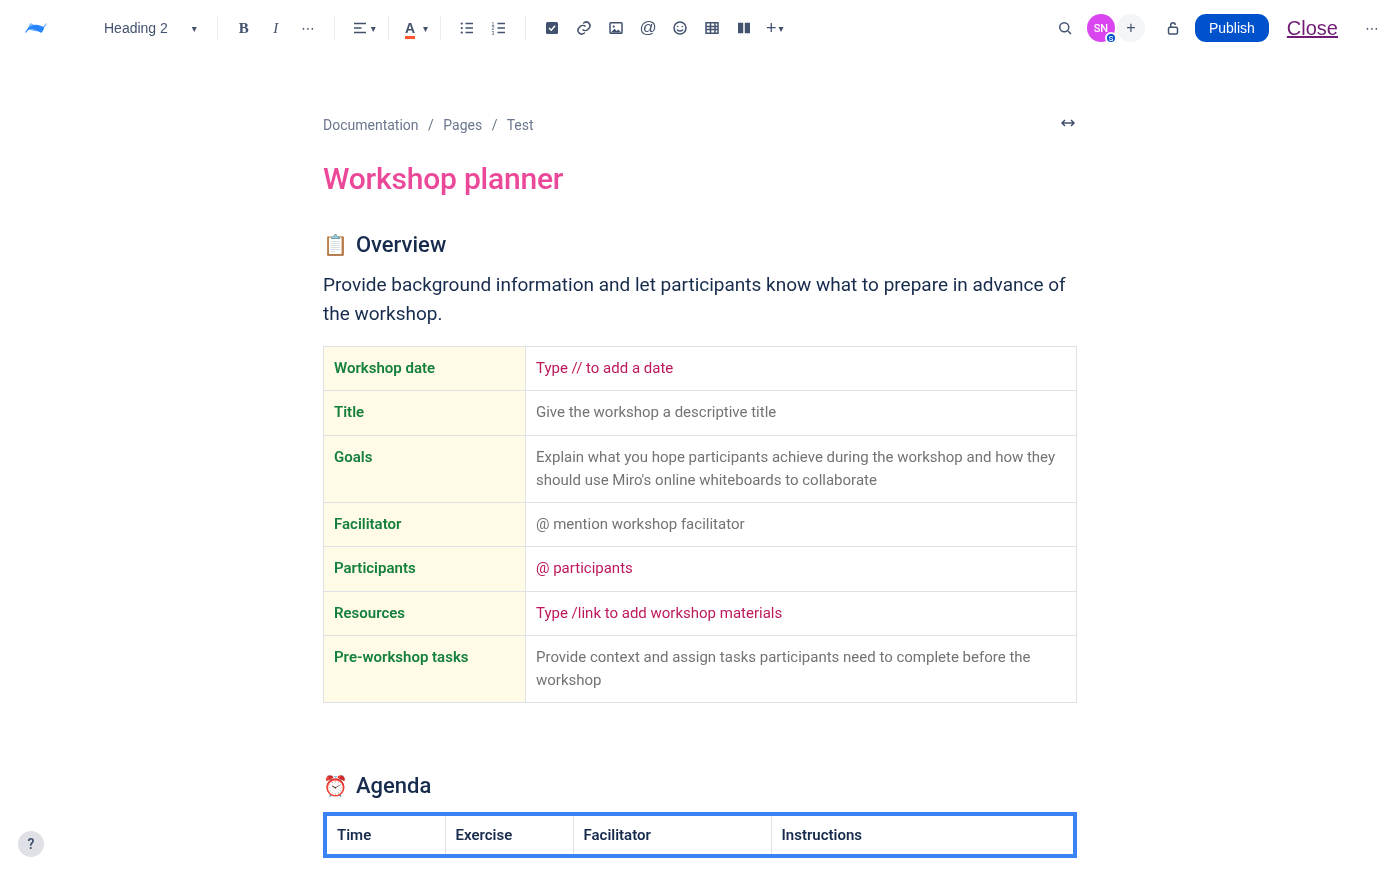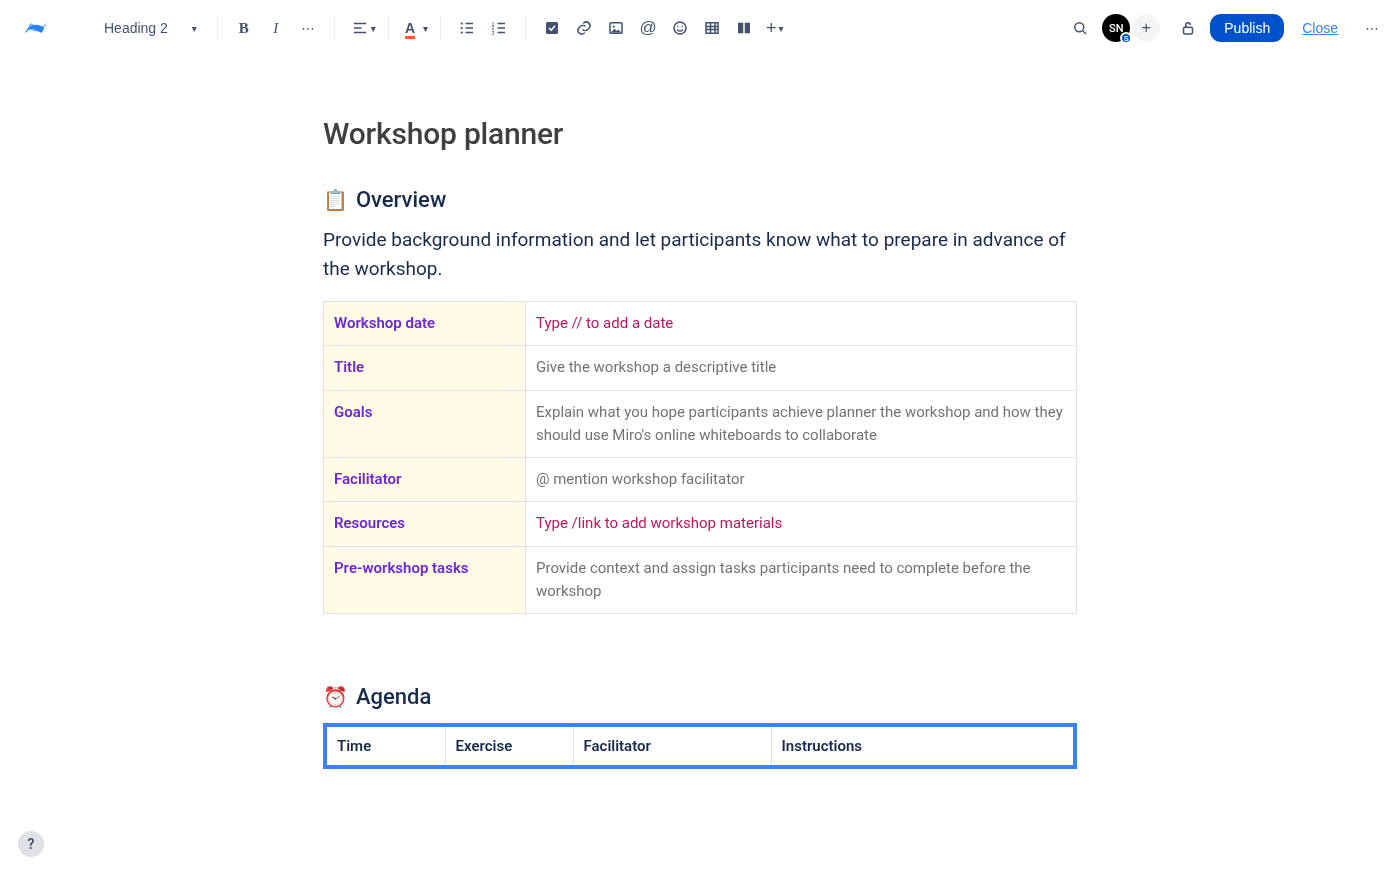--- a/index.html
+++ b/index.html
@@ -33,81 +33,81 @@
 }
 .chev { font-size:10px; color:#42526E; }
 .divider { width:1px; height:24px; background:#EBECF0; margin:0 10px; }
 .tbtn {
   width:32px; height:32px; display:flex; align-items:center; justify-content:center;
   border-radius:3px; cursor:pointer; color:#42526E; background:transparent; border:none;
 }
 .tbtn.withchev { width:auto; padding:0 2px 0 6px; gap:2px; }
 
 .avatar {
-  width:28px; height:28px; border-radius:50%; background:#000000; color:#fff;
+  width:28px; height:28px; border-radius:50%; background:#d946ef; color:#fff;
   display:flex; align-items:center; justify-content:center; font-size:11px; font-weight:500;
   position:relative;
 }
 .avatar .sub {
   position:absolute; bottom:-2px; right:-2px; width:12px; height:12px; border-radius:50%;
   background:#0052CC; color:#fff; font-size:8px; display:flex; align-items:center; justify-content:center;
   border:2px solid #fff;
 }
 .invite-btn {
   width:28px; height:28px; border-radius:50%; background:#F4F5F7; border:none; color:#42526E;
   display:flex; align-items:center; justify-content:center; cursor:pointer; font-size:16px;
   margin-left:-4px;
 }
 
 .publish-btn {
   background:#0052CC; color:#fff; border:none; padding:6px 14px; border-radius:11px;
   font-size:14px; font-weight:500; cursor:pointer;
 }
 .close-btn {
-  background:transparent; border:none; color:#3b82f6; padding:6px 12px; font-size:14px;
+  background:transparent; border:none; color:#701a75; padding:6px 12px; font-size:20px;
   cursor:pointer; border-radius:3px;text-decoration:underline;
 }
 
 
 .content-wrap {
   padding: 60px 0 0 0;
   display:flex; justify-content:center;
 }
 .content {
   width: 754px;
 }
 .breadcrumb-row {
   display:flex; align-items:center; justify-content:space-between; margin-bottom: 28px;
 }
 .breadcrumbs { color:#6B778C; font-size:14px; }
 .breadcrumbs .crumb { cursor:pointer; }
 .breadcrumbs .sep { margin:0 6px; color:#6B778C; }
 .expand-icon { color:#42526E; cursor:pointer; font-size:14px; }
 
 .page-title {
-  font-size: 30px; font-weight:500; color:#404040; margin-bottom: 36px; letter-spacing:-0.2px;
+  font-size: 30px; font-weight:500; color:#ec4899; margin-bottom: 36px; letter-spacing:-0.2px;
 }
 
 h2.section {
   font-size: 22px; font-weight:500; color:#172B4D; margin-bottom: 14px;
   display:flex; align-items:center; gap:8px;
 }
 .emoji { font-size:20px; }
 
 .section-desc { color:#172B4D; font-size:19px; line-height:1.5; margin-bottom:18px; }
 
 .info-table {
   width:100%; border-collapse:collapse; border:1px solid #DFE1E6; margin-bottom: 70px;
 }
 .info-table td {
   border:1px solid #DFE1E6; padding:10px 10px; font-size:15px; line-height:1.55;
   vertical-align:top;
 }
 .info-table td.label {
-  background:#FFFBE6; font-weight:600; width:202px; color:#6d28d9;
+  background:#FFFBE6; font-weight:600; width:202px; color:#15803d;
 }
 .info-table td.val { color:#737373; }
 .info-table td.val.placeholder { color:#be185d;margin-top:20px; }
 
 .agenda-table {
   width:100%; border-collapse:collapse; border:4px solid #3b82f6;
 }
 .agenda-table th {
   border:1px solid #DFE1E6; padding:10px 10px; font-size:15px; font-weight:600;
   text-align:left; background:#fff;
@@ -259,20 +259,34 @@
     <button class="publish-btn">Publish</button>
     <button class="close-btn">Close</button>
     <button class="tbtn">
         <span>⋯</span>
       </button>
   </div>
 </div>
 
 <div class="content-wrap">
   <div class="content">
+    <div class="breadcrumb-row">
+      <div class="breadcrumbs">
+        <span class="crumb">Documentation</span>
+        <span class="sep">/</span>
+        <span class="crumb">Pages</span>
+        <span class="sep">/</span>
+        <span class="crumb">Test</span>
+      </div>
+      <div class="expand-icon">
+        <svg width="18" height="14" viewBox="0 0 24 16">
+            <path stroke="currentColor" stroke-width="2" fill="none" d="M8 4L4 8l4 4M16 4l4 4-4 4M4 8h16"></path>
+          </svg>
+      </div>
+    </div>
 
     <h1 class="page-title">Workshop planner</h1>
 
     <h2 class="section">
       <span class="emoji">📋</span>
       <span>Overview</span>
     </h2>
     <p class="section-desc">Provide background information and let participants know what to prepare in advance of the workshop.</p>
 
     <table class="info-table">
@@ -280,25 +294,29 @@
           <tr>
             <td class="label">Workshop date</td>
             <td class="val placeholder">Type // to add a date</td>
           </tr>
           <tr>
             <td class="label">Title</td>
             <td class="val">Give the workshop a descriptive title</td>
           </tr>
           <tr>
             <td class="label">Goals</td>
-            <td class="val">Explain what you hope participants achieve planner the workshop and how they should use Miro's online whiteboards to collaborate</td>
+            <td class="val">Explain what you hope participants achieve during the workshop and how they should use Miro's online whiteboards to collaborate</td>
           </tr>
           <tr>
             <td class="label">Facilitator</td>
             <td class="val">@ mention workshop facilitator</td>
+          </tr>
+          <tr>
+            <td class="label">Participants</td>
+            <td class="val placeholder">@ participants</td>
           </tr>
           <tr>
             <td class="label">Resources</td>
             <td class="val placeholder">Type /link to add workshop materials</td>
           </tr>
           <tr>
             <td class="label">Pre-workshop tasks</td>
             <td class="val">Provide context and assign tasks participants need to complete before the workshop</td>
           </tr>
         </tbody>

